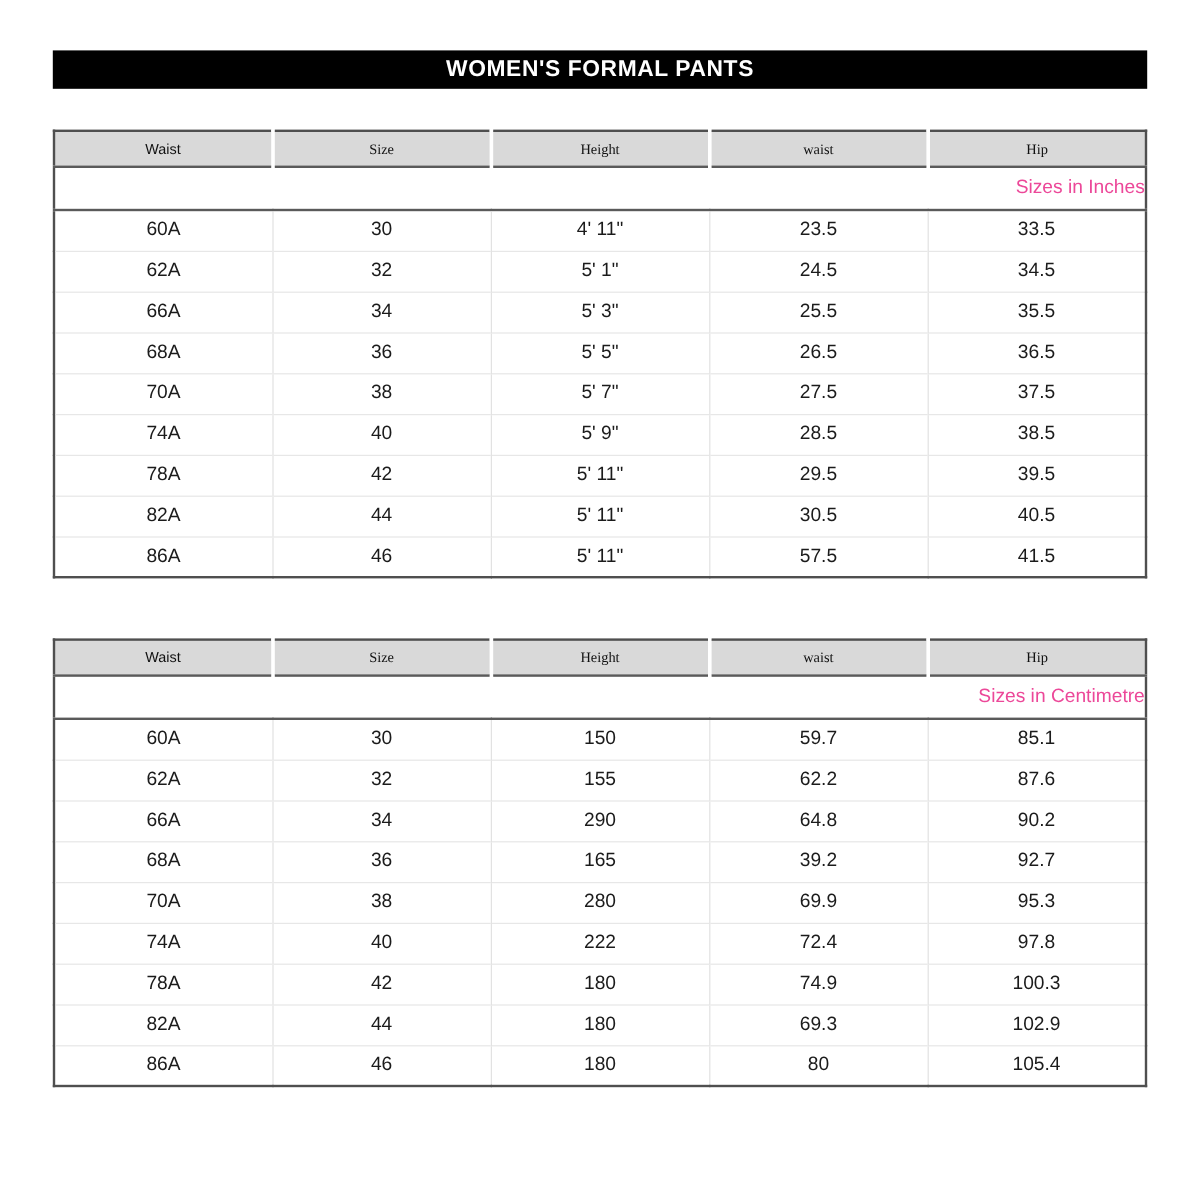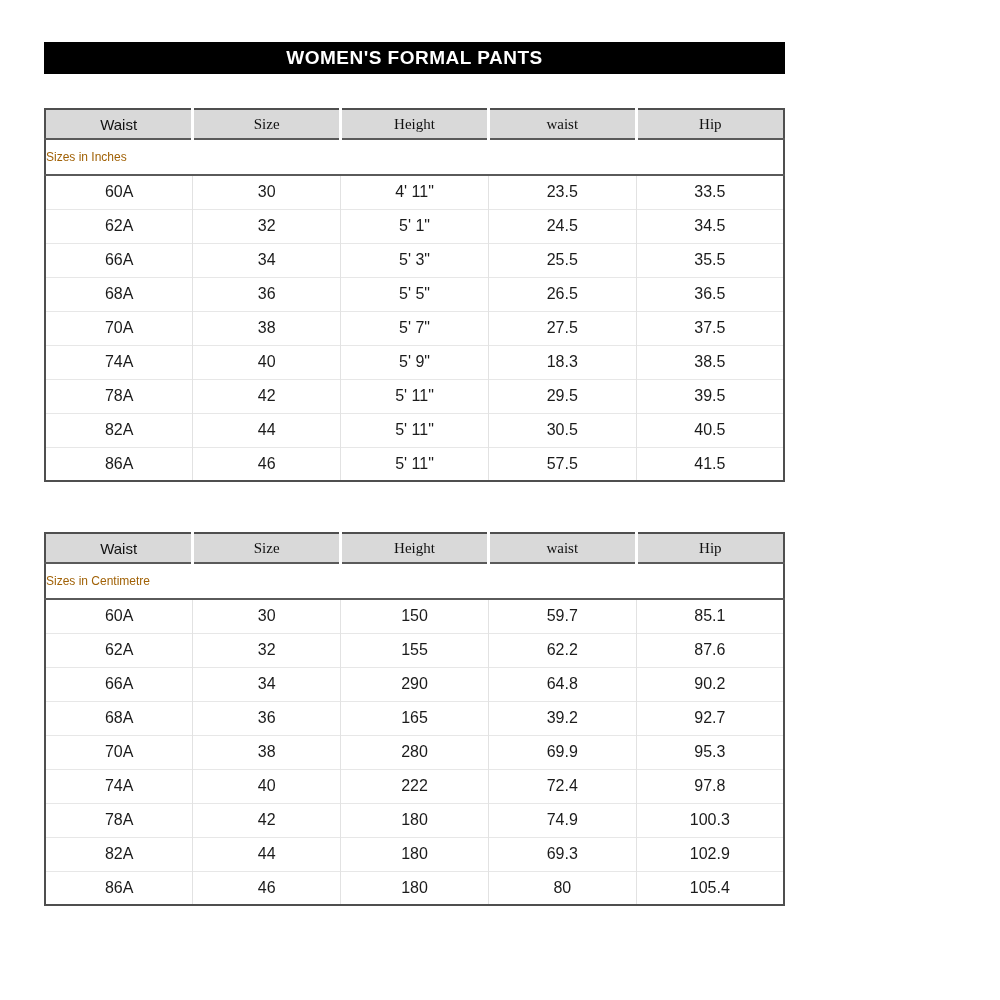--- a/index.html
+++ b/index.html
@@ -12,21 +12,21 @@
   .page {
     width: 1000px;
     height: 1000px;
     position: relative;
     background: #ffffff;
   }
   .content {
     position: absolute;
     left: 44px;
     top: 0;
-    width: 741px;
+    width: 912px;
   }
   .title-bar {
     margin-top: 42px;
     height: 32px;
     background: #000000;
     color: #ffffff;
     display: flex;
     align-items: center;
     justify-content: center;
     font-size: 19px;
@@ -37,31 +37,31 @@
     width: 100%;
     border-collapse: collapse;
     table-layout: fixed;
     border: 2px solid #4f4f4f;
     font-size: 16px;
   }
   table.size-table.first { margin-top: 34px; }
   table.size-table.second { margin-top: 50px; }
   .caption-row td {
     height: 36px;
-    text-align: left;
-    font-size: 12px;
-    color: #a16207;
+    text-align: right;
+    font-size: 16px;
+    color: #ec4899;
     background: #ffffff;
     border-bottom: 2px solid #5a5a5a;
   }
   thead th {
     height: 30px;
     background: #d9d9d9;
     font-weight: normal;
-    font-size: 15px;
+    font-size: 12px;
     text-align: center;
     vertical-align: middle;
     color: #111111;
     border-bottom: 2px solid #5a5a5a;
   }
   thead th + th { border-left: 3px solid #ffffff; font-family: Liberation Serif, serif; }
   tbody td {
     height: 34px;
     text-align: center;
     vertical-align: middle;
@@ -128,21 +128,21 @@
             <td>70A</td>
             <td>38</td>
             <td>5' 7"</td>
             <td>27.5</td>
             <td>37.5</td>
           </tr>
           <tr>
             <td>74A</td>
             <td>40</td>
             <td>5' 9"</td>
-            <td>18.3</td>
+            <td>28.5</td>
             <td>38.5</td>
           </tr>
           <tr>
             <td>78A</td>
             <td>42</td>
             <td>5' 11"</td>
             <td>29.5</td>
             <td>39.5</td>
           </tr>
           <tr>

